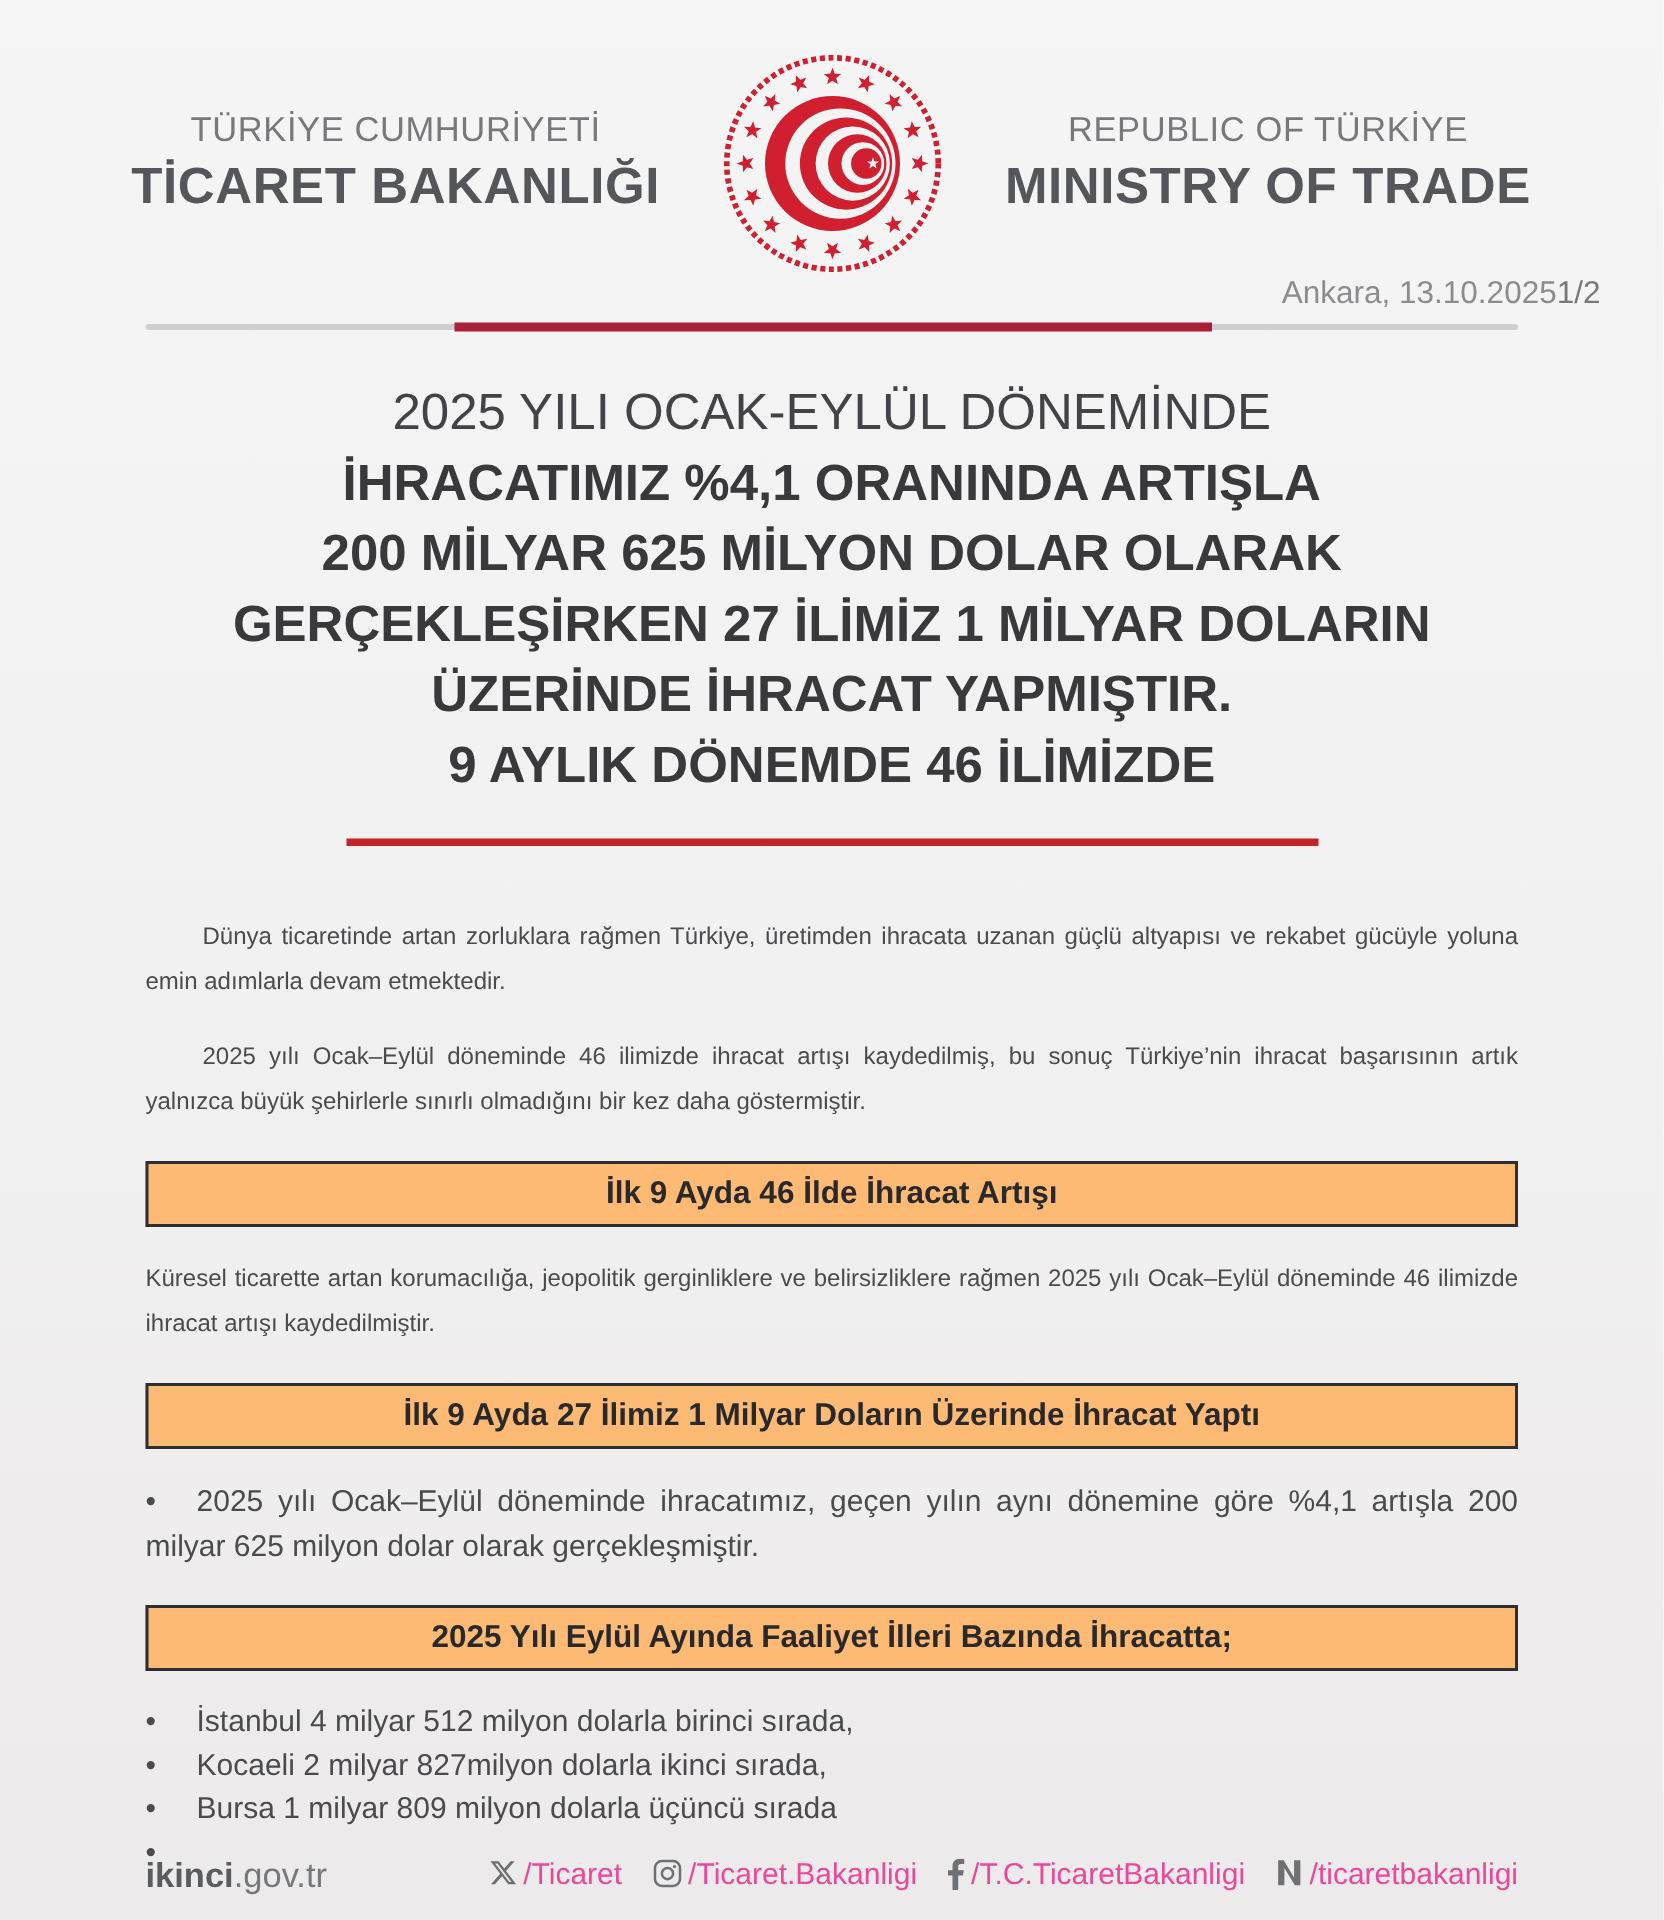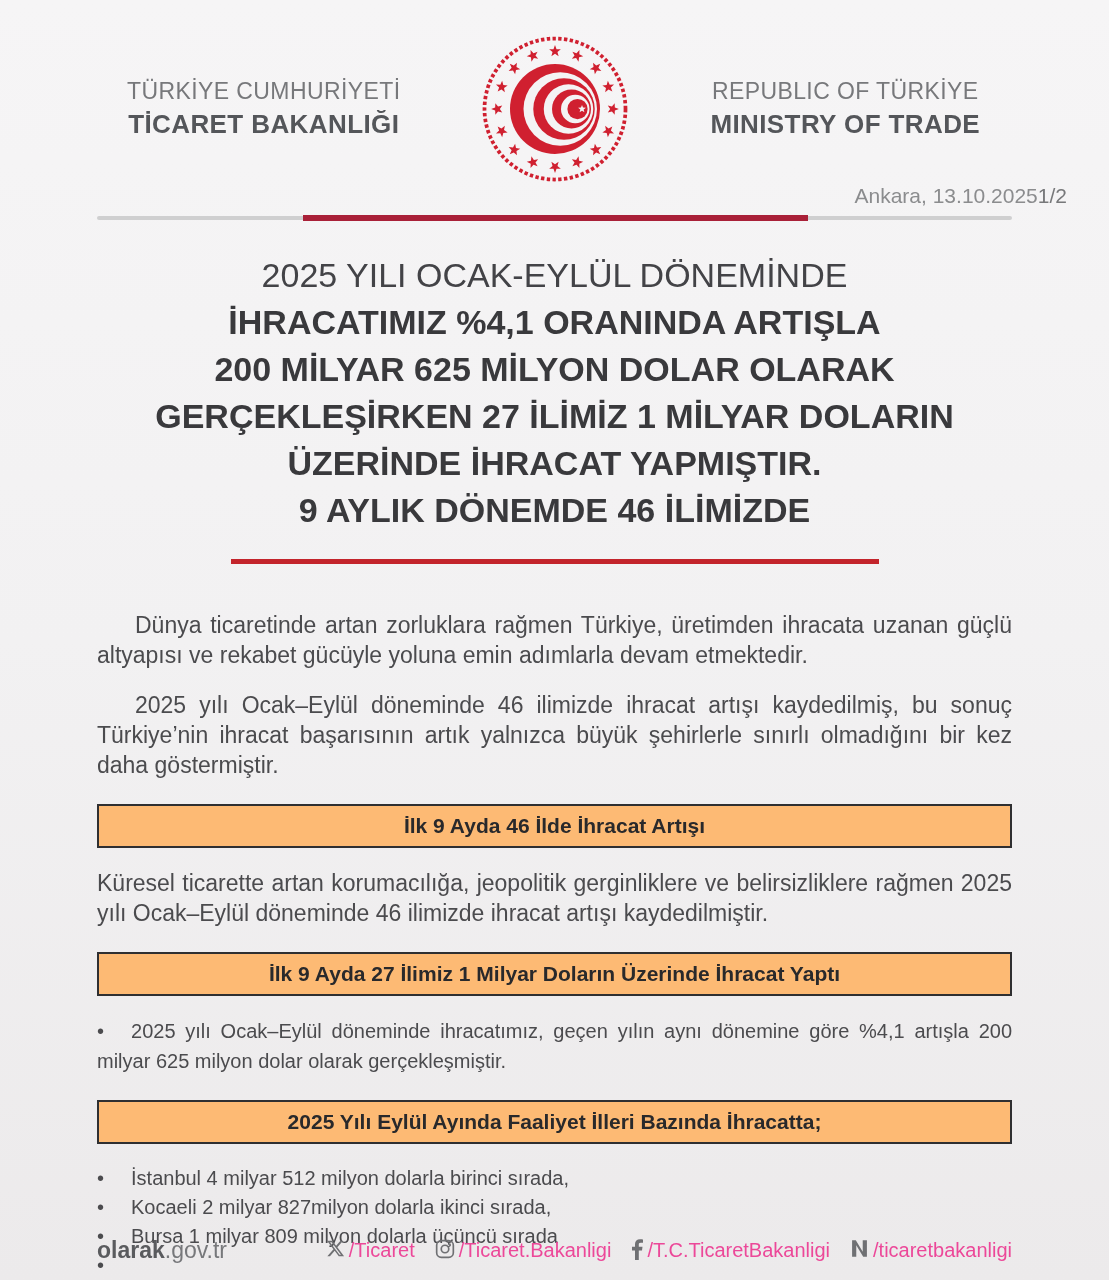--- a/index.html
+++ b/index.html
@@ -6,36 +6,36 @@
   body{
     width:1109px;height:1280px;overflow:hidden;position:relative;
     font-family:"Liberation Sans",sans-serif;
     background:linear-gradient(180deg,#f6f5f6 0%,#f2f1f2 50%,#eceaeb 100%);
     color:#4b4b4e;
   }
   
   .masthead{display:flex;align-items:center;justify-content:space-between;padding:14px 55px 0;margin-top:20px;}
   .org{flex:1;text-align:center;line-height:1.25;}
   .org .l1{font-size:23px;font-weight:400;color:#77787b;letter-spacing:.4px;}
-  .org .l2{font-size:26px;font-weight:700;color:#54565a;letter-spacing:.4px;margin-top:2px;}
+  .org .l2{font-size:34px;font-weight:700;color:#54565a;letter-spacing:.4px;margin-top:2px;}
   .logo-wrap{flex:0 0 152px;height:150px;margin:0 6px;}
   
   .meta-row{display:flex;justify-content:flex-end;align-items:flex-end;margin:0 42px;font-size:21px;}
   .date{color:#8b8c8e;}
   .page-num{color:#77787a;}
   .rule{position:relative;margin:6px 97px 0;height:8px;}
   .rule .gray{position:absolute;top:2px;left:0;right:0;height:4px;background:#cfcfd0;border-radius:2px;}
   .rule .red{position:absolute;top:1px;left:22.5%;width:55.2%;height:6px;background:#a92038;}
   
   .headline{margin-top:30px;text-align:center;color:#39393c;}
   .headline div{font-size:34px;line-height:47px;font-weight:700;white-space:nowrap;letter-spacing:0;}
   .headline div.light{font-weight:400;color:#434347;}
   .big-divider{width:648px;height:5px;background:#c3242b;margin:25px auto 0;}
   
-  .body-par{margin:20px 97px 0;font-size:23px;line-height:30px;text-align:justify;color:#4b4b4e;}
+  .body-par{margin:20px 97px 0;font-size:16px;line-height:30px;text-align:justify;color:#4b4b4e;}
   .indent{text-indent:38px;}
   .first-par{margin-top:46px;}
   
   .box{margin:24px 97px 0;border:2px solid #2f2f31;background:#fdba74;
        text-align:center;padding:8px 6px;font-size:21px;font-weight:700;color:#29292b;}
   
   ul.bullets{list-style:none;margin:20px 97px 0;padding:0;font-size:20px;line-height:30px;color:#4b4b4e;}
   ul.bullets li{text-align:justify;}
   ul.bullets li::before{content:"\2022";margin-right:27px;color:#4b4b4e;}
   ul.bullets.rank li{line-height:29px;}
@@ -132,21 +132,21 @@
 <ul class="bullets rank">
   <li><span>İstanbul 4 milyar 512 milyon dolarla birinci sırada,</span></li>
   <li><span>Kocaeli 2 milyar 827milyon dolarla ikinci sırada,</span></li>
   <li><span>Bursa 1 milyar 809 milyon dolarla üçüncü sırada</span></li>
   <li></li>
 
 </ul>
 
 <div class="footer">
   <div class="site">
-    <span class="b">olarak</span><span>.gov.tr</span>
+    <span class="b">ikinci</span><span>.gov.tr</span>
   </div>
   <div class="socials">
     <div class="social">
       <span>
         <svg width="19" height="19" viewBox="0 0 24 24" fill="#6f7073">
             <path d="M18.244 2.25h3.308l-7.227 8.26 8.502 11.24H16.17l-5.214-6.817L4.99 21.75H1.68l7.73-8.835L1.254 2.25H8.08l4.713 6.231zm-1.161 17.52h1.833L7.084 4.126H5.117z"></path>
           </svg>
       </span>
       <span>/Ticaret</span>
     </div>

